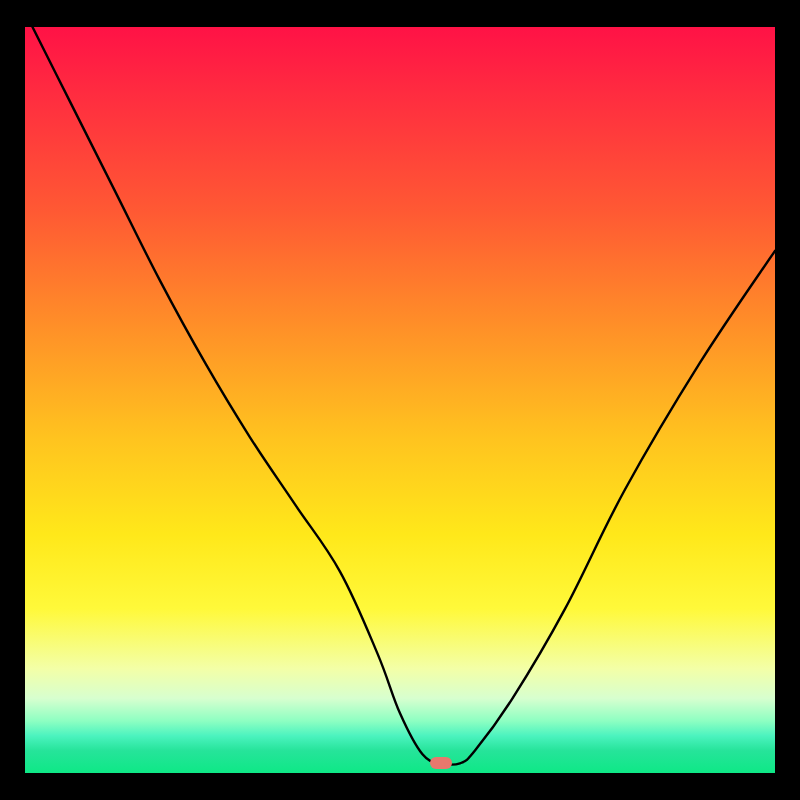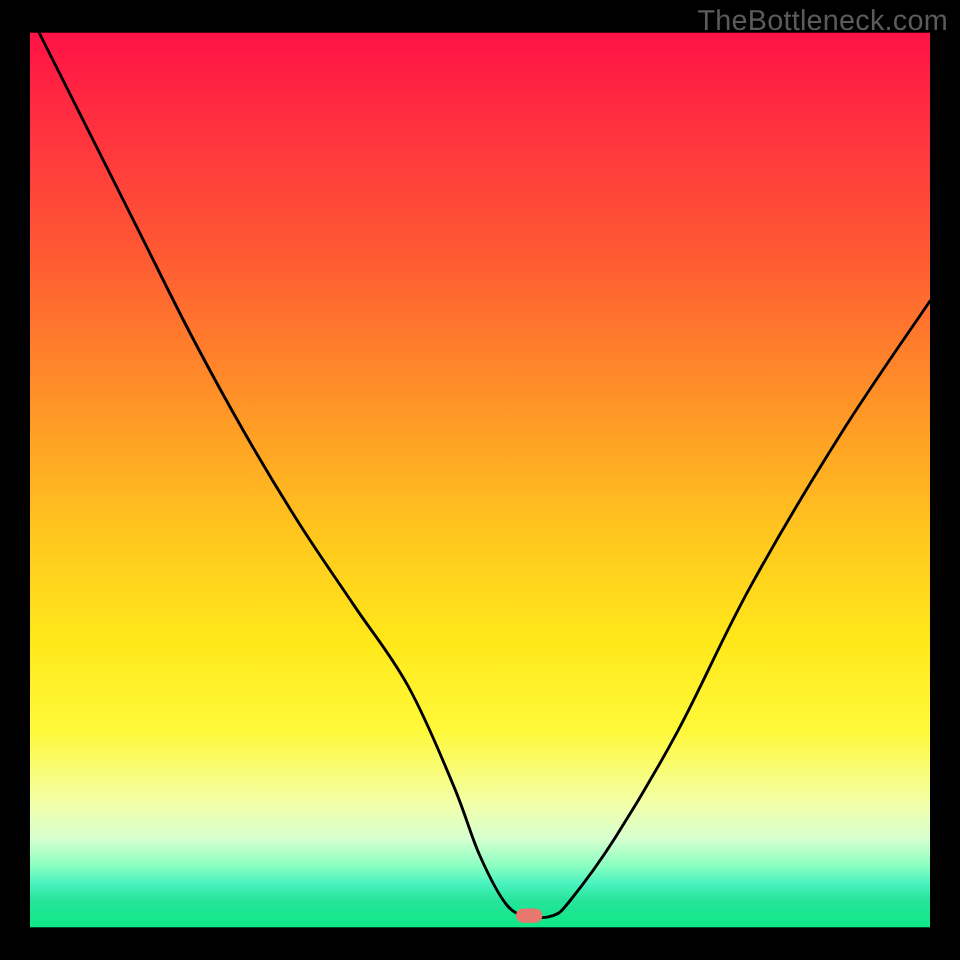--- a/index.html
+++ b/index.html
@@ -71,21 +71,20 @@
     border-radius: 6px;
     background: #e8786d;
     transform: translate(-50%, -50%);
   }
 </style>
 </head>
 <body>
 
 <div class="frame">
 
-  <div class="watermark">TheBottleneck.com</div>
 
   <div class="plot-area">
     <div class="gradient-bg"></div>
 
     <svg class="curve" viewBox="0 0 750 746" preserveAspectRatio="none">
       <path id="curve-path" fill="none" stroke="#000000" stroke-width="2.4" stroke-linecap="round" stroke-linejoin="round" d="M 0.00 -14.92 C 8.10 1.19, 28.80 42.37, 45.00 74.60 C 61.20 106.83, 73.80 131.89, 90.00 164.12 C 106.20 196.35, 118.80 222.76, 135.00 253.64 C 151.20 284.52, 163.80 307.50, 180.00 335.70 C 196.20 363.90, 208.80 384.79, 225.00 410.30 C 241.20 435.81, 253.80 453.27, 270.00 477.44 C 286.20 501.61, 300.15 517.72, 315.00 544.58 C 329.85 571.44, 341.70 601.13, 352.50 626.64 C 363.30 652.15, 366.90 668.19, 375.00 686.32 C 383.10 704.45, 390.07 718.35, 397.50 727.35 C 404.93 736.35, 409.50 734.69, 416.25 736.30 C 423.00 737.91, 428.92 738.58, 435.00 736.30 C 441.07 734.02, 440.55 735.30, 450.00 723.62 C 459.45 711.94, 471.30 696.91, 487.50 671.40 C 503.70 645.89, 519.75 619.48, 540.00 581.88 C 560.25 544.28, 575.70 506.83, 600.00 462.52 C 624.30 418.21, 648.00 378.67, 675.00 335.70 C 702.00 292.73, 736.50 243.94, 750.00 223.80"></path>
     </svg>
 
     <div id="marker" class="marker" style="left: 416.25px; top: 736.302px; background: rgb(232, 120, 109);"></div>
   </div>

